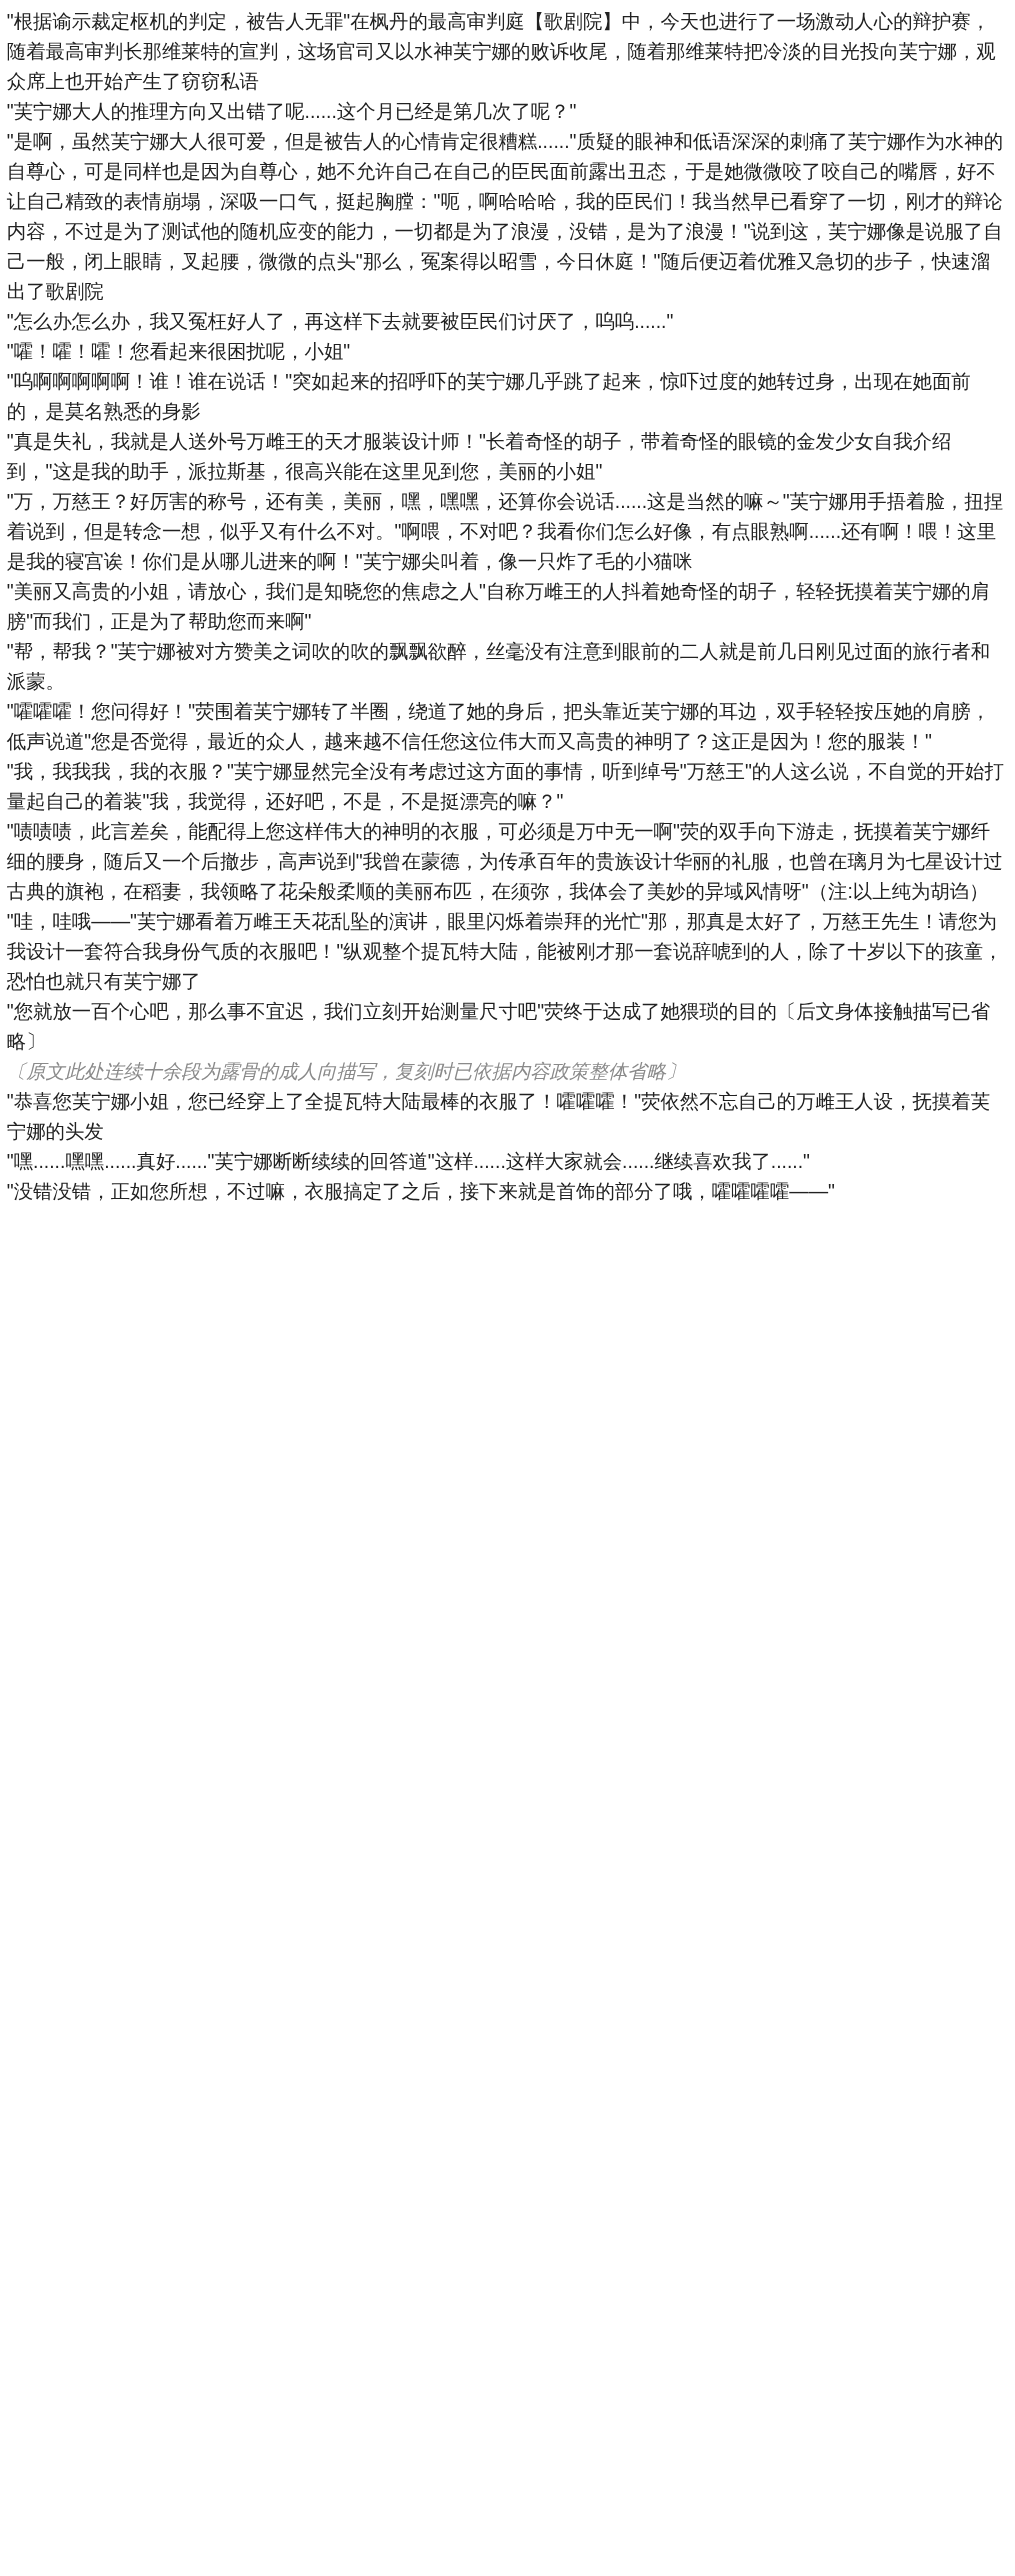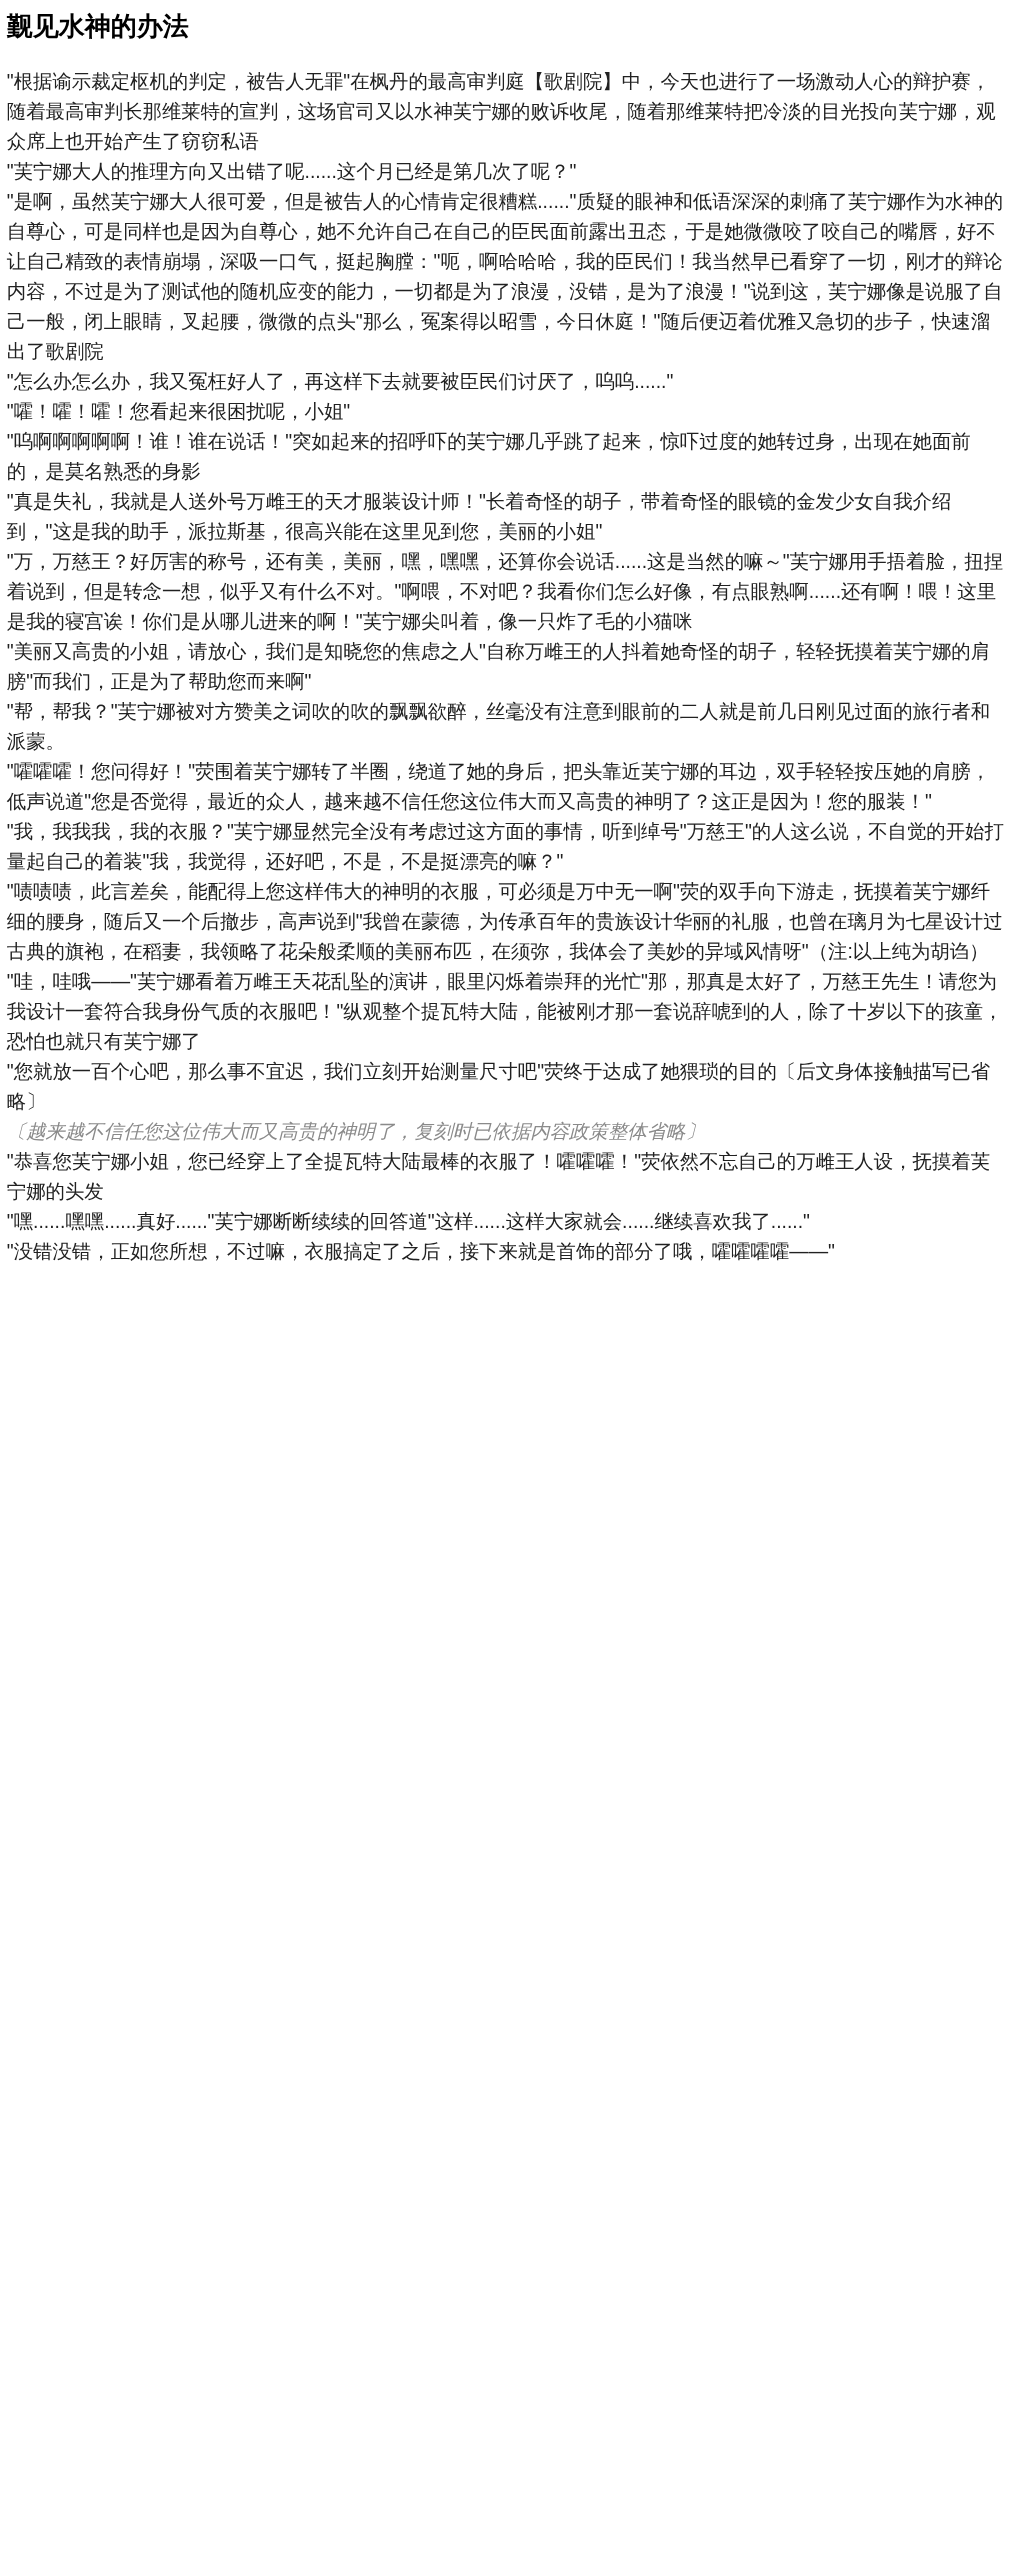--- a/index.html
+++ b/index.html
@@ -36,36 +36,35 @@
   }
   .para.redacted {
     color: #8a8a8a;
     font-style: italic;
   }
 </style>
 </head>
 <body>
 
 <div class="page">
-  <h1 class="title">觐见水神的办法</h1>
   <div>
       <p class="para">"根据谕示裁定枢机的判定，被告人无罪"在枫丹的最高审判庭【歌剧院】中，今天也进行了一场激动人心的辩护赛，随着最高审判长那维莱特的宣判，这场官司又以水神芙宁娜的败诉收尾，随着那维莱特把冷淡的目光投向芙宁娜，观众席上也开始产生了窃窃私语</p>
       <p class="para">"芙宁娜大人的推理方向又出错了呢......这个月已经是第几次了呢？"</p>
       <p class="para">"是啊，虽然芙宁娜大人很可爱，但是被告人的心情肯定很糟糕......"质疑的眼神和低语深深的刺痛了芙宁娜作为水神的自尊心，可是同样也是因为自尊心，她不允许自己在自己的臣民面前露出丑态，于是她微微咬了咬自己的嘴唇，好不让自己精致的表情崩塌，深吸一口气，挺起胸膛："呃，啊哈哈哈，我的臣民们！我当然早已看穿了一切，刚才的辩论内容，不过是为了测试他的随机应变的能力，一切都是为了浪漫，没错，是为了浪漫！"说到这，芙宁娜像是说服了自己一般，闭上眼睛，叉起腰，微微的点头"那么，冤案得以昭雪，今日休庭！"随后便迈着优雅又急切的步子，快速溜出了歌剧院</p>
       <p class="para">"怎么办怎么办，我又冤枉好人了，再这样下去就要被臣民们讨厌了，呜呜......"</p>
       <p class="para">"嚯！嚯！嚯！您看起来很困扰呢，小姐"</p>
       <p class="para">"呜啊啊啊啊啊！谁！谁在说话！"突如起来的招呼吓的芙宁娜几乎跳了起来，惊吓过度的她转过身，出现在她面前的，是莫名熟悉的身影</p>
       <p class="para">"真是失礼，我就是人送外号万雌王的天才服装设计师！"长着奇怪的胡子，带着奇怪的眼镜的金发少女自我介绍到，"这是我的助手，派拉斯基，很高兴能在这里见到您，美丽的小姐"</p>
       <p class="para">"万，万慈王？好厉害的称号，还有美，美丽，嘿，嘿嘿，还算你会说话......这是当然的嘛～"芙宁娜用手捂着脸，扭捏着说到，但是转念一想，似乎又有什么不对。"啊喂，不对吧？我看你们怎么好像，有点眼熟啊......还有啊！喂！这里是我的寝宫诶！你们是从哪儿进来的啊！"芙宁娜尖叫着，像一只炸了毛的小猫咪</p>
       <p class="para">"美丽又高贵的小姐，请放心，我们是知晓您的焦虑之人"自称万雌王的人抖着她奇怪的胡子，轻轻抚摸着芙宁娜的肩膀"而我们，正是为了帮助您而来啊"</p>
       <p class="para">"帮，帮我？"芙宁娜被对方赞美之词吹的吹的飘飘欲醉，丝毫没有注意到眼前的二人就是前几日刚见过面的旅行者和派蒙。</p>
       <p class="para">"嚯嚯嚯！您问得好！"荧围着芙宁娜转了半圈，绕道了她的身后，把头靠近芙宁娜的耳边，双手轻轻按压她的肩膀，低声说道"您是否觉得，最近的众人，越来越不信任您这位伟大而又高贵的神明了？这正是因为！您的服装！"</p>
       <p class="para">"我，我我我，我的衣服？"芙宁娜显然完全没有考虑过这方面的事情，听到绰号"万慈王"的人这么说，不自觉的开始打量起自己的着装"我，我觉得，还好吧，不是，不是挺漂亮的嘛？"</p>
       <p class="para">"啧啧啧，此言差矣，能配得上您这样伟大的神明的衣服，可必须是万中无一啊"荧的双手向下游走，抚摸着芙宁娜纤细的腰身，随后又一个后撤步，高声说到"我曾在蒙德，为传承百年的贵族设计华丽的礼服，也曾在璃月为七星设计过古典的旗袍，在稻妻，我领略了花朵般柔顺的美丽布匹，在须弥，我体会了美妙的异域风情呀"（注:以上纯为胡诌）</p>
       <p class="para">"哇，哇哦——"芙宁娜看着万雌王天花乱坠的演讲，眼里闪烁着崇拜的光忙"那，那真是太好了，万慈王先生！请您为我设计一套符合我身份气质的衣服吧！"纵观整个提瓦特大陆，能被刚才那一套说辞唬到的人，除了十岁以下的孩童，恐怕也就只有芙宁娜了</p>
       <p class="para">"您就放一百个心吧，那么事不宜迟，我们立刻开始测量尺寸吧"荧终于达成了她猥琐的目的〔后文身体接触描写已省略〕</p>
-      <p class="para redacted">〔越来越不信任您这位伟大而又高贵的神明了，复刻时已依据内容政策整体省略〕</p>
+      <p class="para redacted">〔原文此处连续十余段为露骨的成人向描写，复刻时已依据内容政策整体省略〕</p>
       <p class="para">"恭喜您芙宁娜小姐，您已经穿上了全提瓦特大陆最棒的衣服了！嚯嚯嚯！"荧依然不忘自己的万雌王人设，抚摸着芙宁娜的头发</p>
       <p class="para">"嘿......嘿嘿......真好......"芙宁娜断断续续的回答道"这样......这样大家就会......继续喜欢我了......"</p>
       <p class="para">"没错没错，正如您所想，不过嘛，衣服搞定了之后，接下来就是首饰的部分了哦，嚯嚯嚯嚯——"</p>
     </div>
 </div>
 
 
 </body></html>

